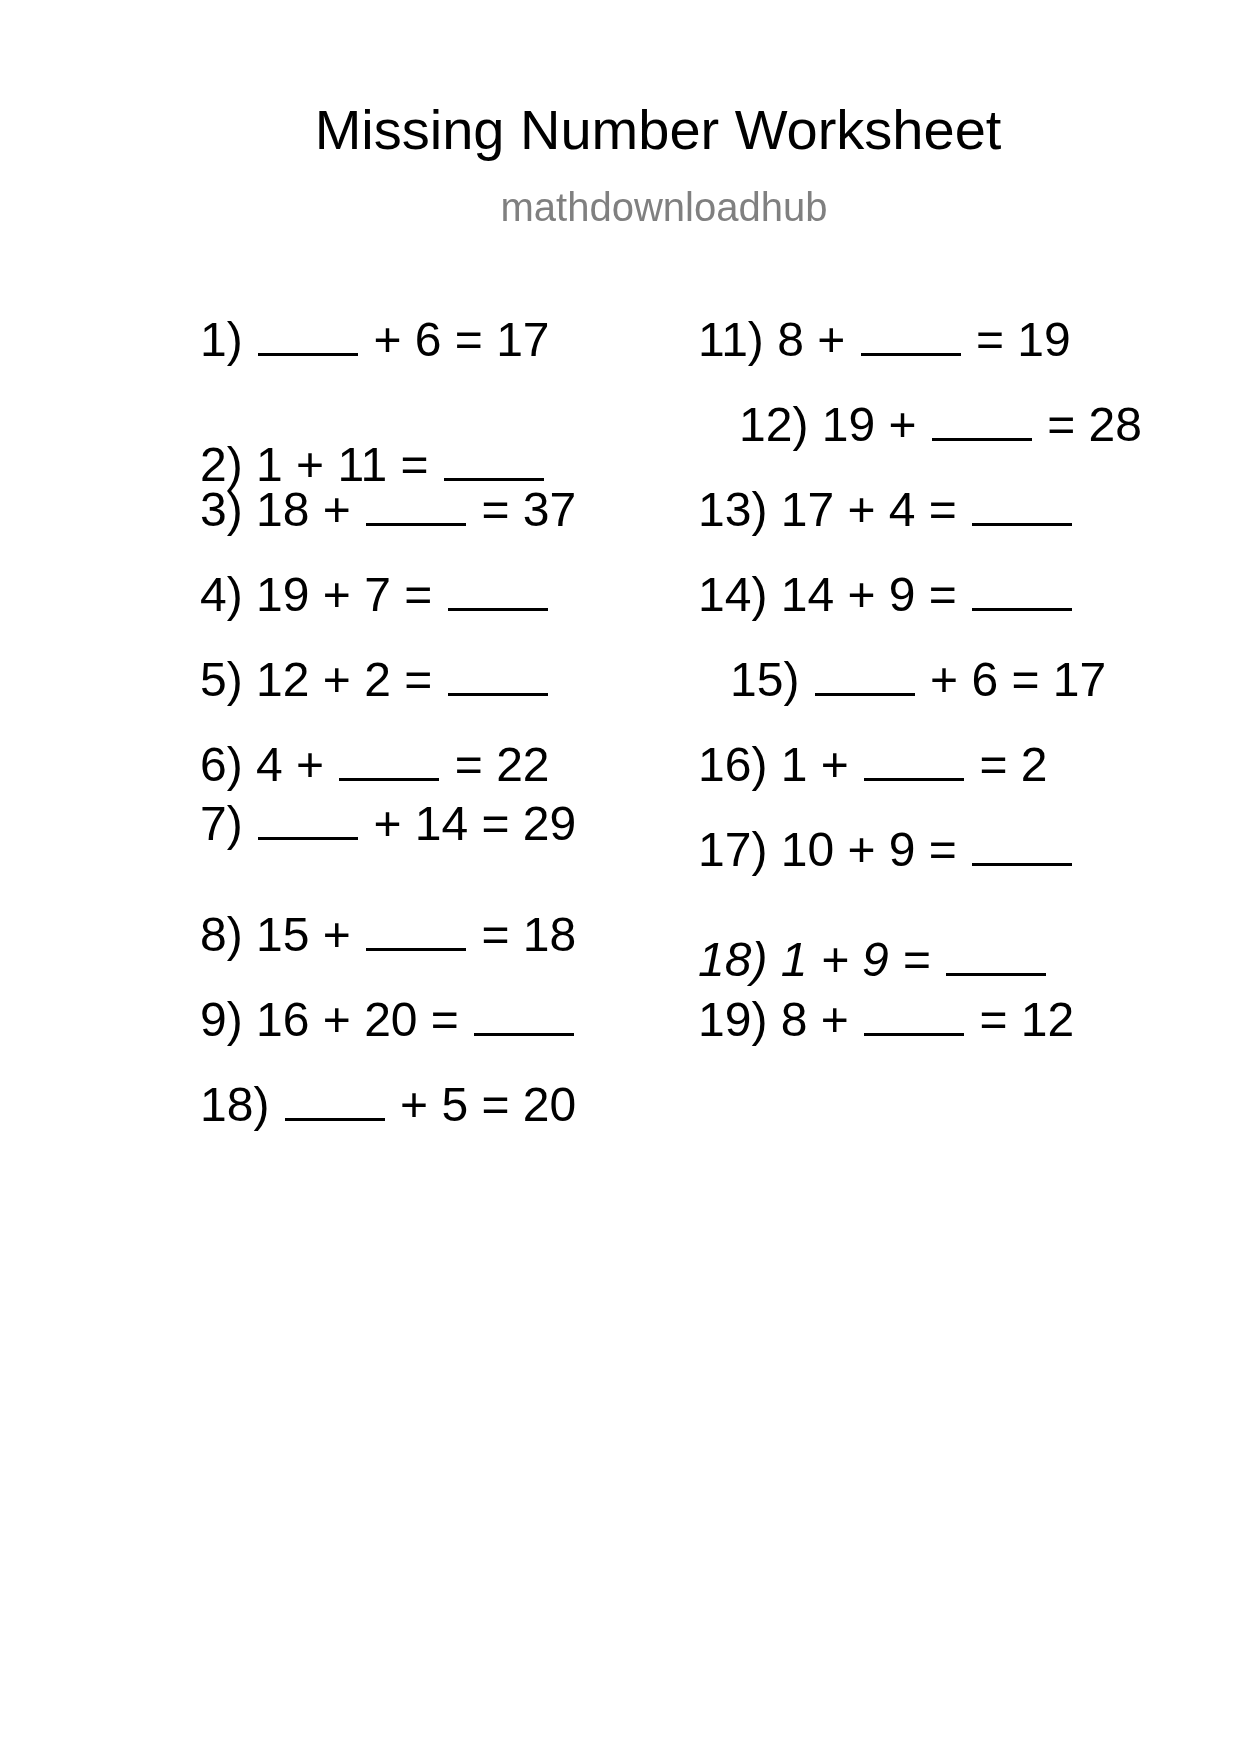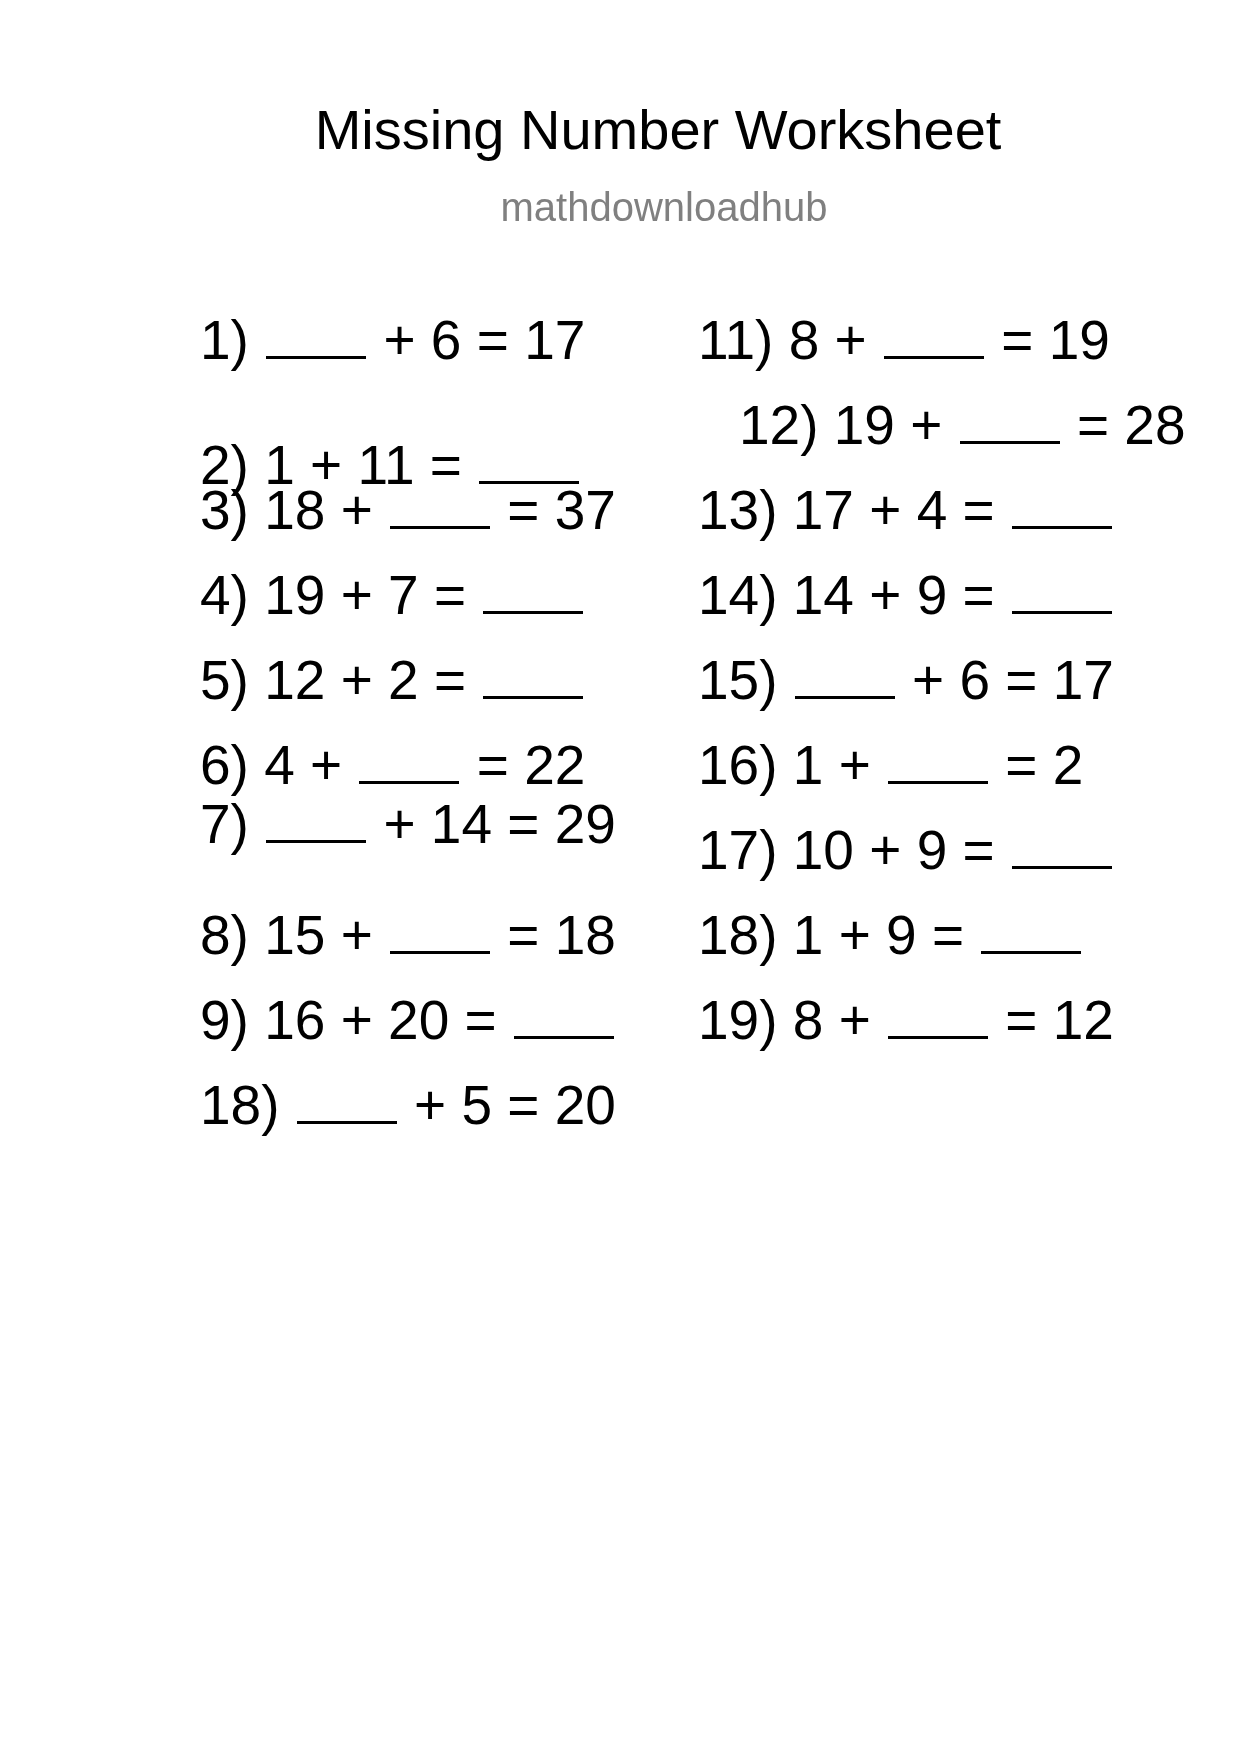--- a/index.html
+++ b/index.html
@@ -5,21 +5,21 @@
     html, body { margin: 0; padding: 0; background: #ffffff; }
     body { width: 1240px; height: 1754px; position: relative; overflow: hidden;
            font-family: "Liberation Sans", sans-serif; color: #000; }
     .title { position: absolute; left: 0; width: 1240px; top: 98px; text-align: center;
              font-size: 56px; line-height: 64px; padding-left: 76px; box-sizing: border-box; }
     .subtitle { position: absolute; left: 0; width: 1240px; top: 184px; text-align: center;
                 font-size: 40px; line-height: 46px; color: #808080; padding-left: 88px; box-sizing: border-box; }
     .col { position: absolute; top: 352px; }
     .col.left { left: 200px; }
     .col.right { left: 698px; }
-    .problem { position: absolute; left: 0; white-space: nowrap; font-size: 55px; line-height: 48px; }
+    .problem { position: absolute; left: 0; white-space: nowrap; font-size: 48px; line-height: 48px; }
     .blank { display: inline-block; width: 100px; border-bottom: 3px solid #000; height: 32px; vertical-align: baseline; margin: 0 2px; }
   </style>
 </head>
 <body>
 
 <div class="title">Missing Number Worksheet</div>
 <div class="subtitle">mathdownloadhub</div>
 
 <div class="col left" id="col-left">
     <div class="problem" style="top: -36px;"><span>1)</span> <span class="blank"></span> <span>+ 6 = 17</span></div>
@@ -31,18 +31,18 @@
     <div class="problem" style="top: 448px;"><span>7)</span> <span class="blank"></span> <span>+ 14 = 29</span></div>
     <div class="problem" style="top: 559px;"><span>8)</span> <span>15 +</span> <span class="blank"></span> <span>= 18</span></div>
     <div class="problem" style="top: 644px;"><span>9)</span> <span>16 + 20 =</span> <span class="blank"></span></div>
     <div class="problem" style="top: 729px;"><span>18)</span> <span class="blank"></span> <span>+ 5 = 20</span></div>
   </div>
 <div class="col right" id="col-right">
     <div class="problem" style="top: -36px;"><span>11)</span> <span>8 +</span> <span class="blank"></span> <span>= 19</span></div>
     <div class="problem" style="top: 49px; margin-left: 41px;"><span>12)</span> <span>19 +</span> <span class="blank"></span> <span>= 28</span></div>
     <div class="problem" style="top: 134px;"><span>13)</span> <span>17 + 4 =</span> <span class="blank"></span></div>
     <div class="problem" style="top: 219px;"><span>14)</span> <span>14 + 9 =</span> <span class="blank"></span></div>
-    <div class="problem" style="top: 304px;"><span>15)</span> <span class="blank"></span> <span>+ 6 = 17</span></div>
+    <div class="problem" style="top: 304px; margin-left: 32px;"><span>15)</span> <span class="blank"></span> <span>+ 6 = 17</span></div>
     <div class="problem" style="top: 389px;"><span>16)</span> <span>1 +</span> <span class="blank"></span> <span>= 2</span></div>
     <div class="problem" style="top: 474px;"><span>17)</span> <span>10 + 9 =</span> <span class="blank"></span></div>
-    <div class="problem" style="top: 559px;"><span>18)</span> <span>1 + 9 =</span> <span class="blank"></span></div>
+    <div class="problem" style="top: 584px; font-style: italic;"><span>18)</span> <span>1 + 9 =</span> <span class="blank"></span></div>
     <div class="problem" style="top: 644px;"><span>19)</span> <span>8 +</span> <span class="blank"></span> <span>= 12</span></div>
   </div>
 
 </body></html>

